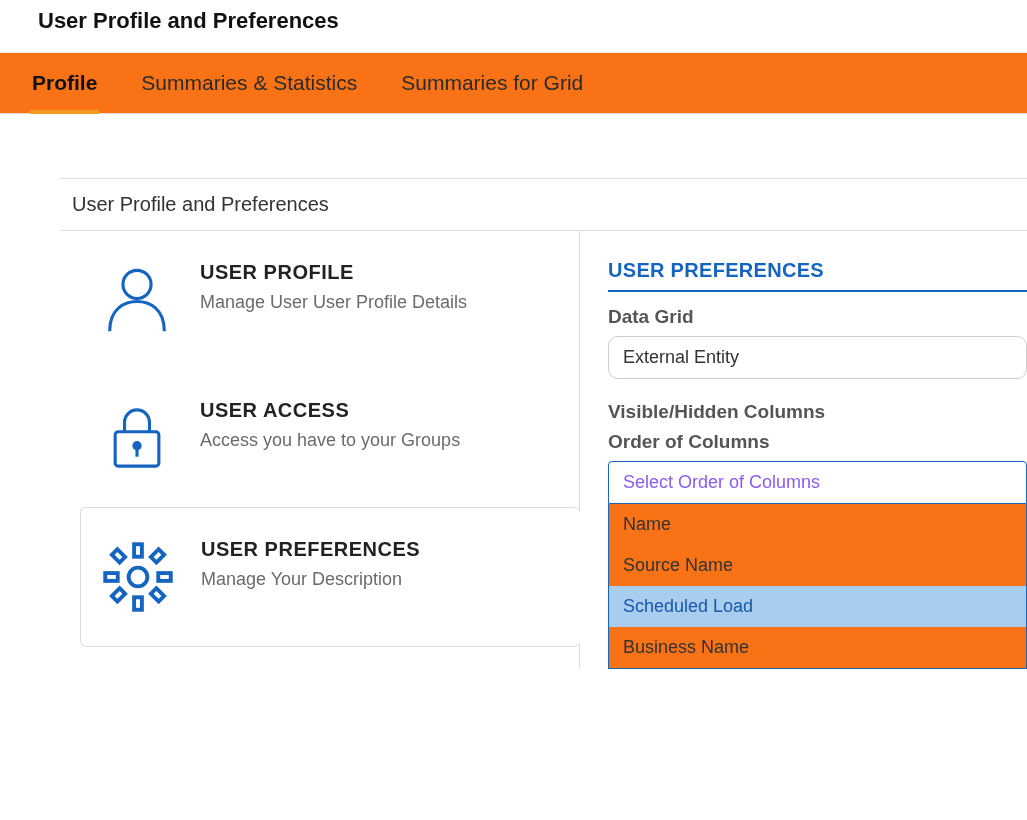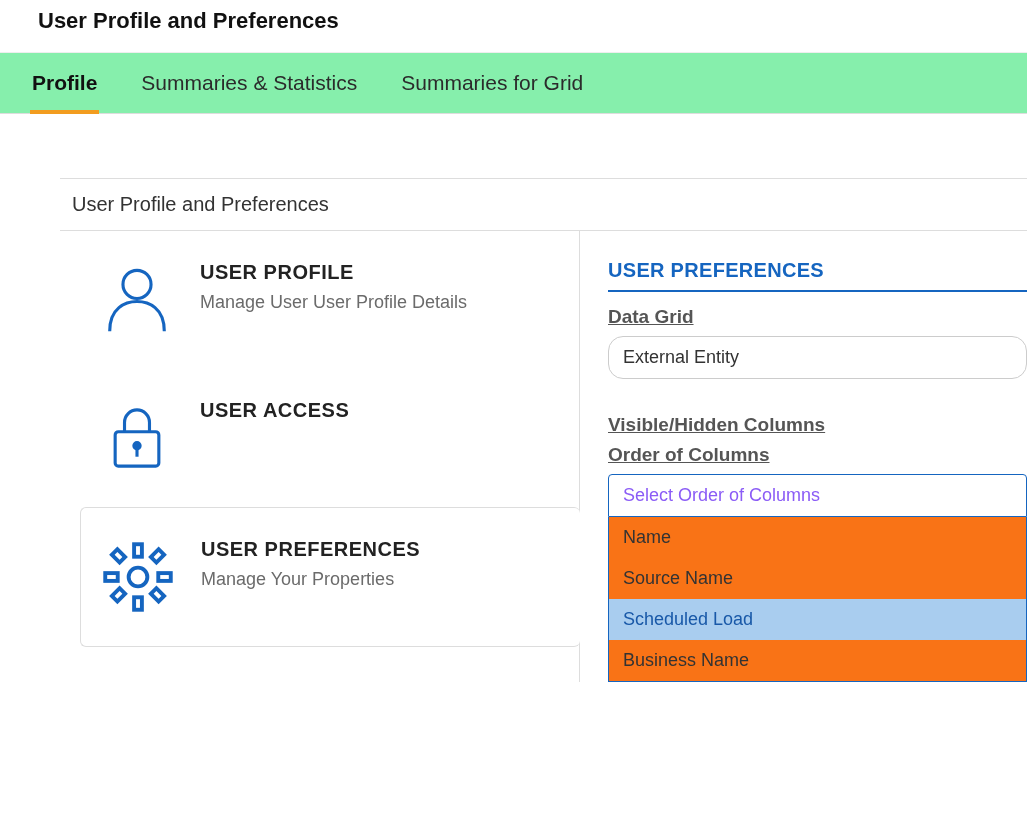--- a/index.html
+++ b/index.html
@@ -15,21 +15,21 @@
     font-size: 22px;
     font-weight: 700;
     padding: 8px 0 18px 38px;
     color: #111;
   }
   .tabs {
     display: flex;
     gap: 40px;
     padding: 0 0 0 30px;
     border-bottom: 1px solid #ddd;
-    background: #86efac;
+    background: #f97316;
     border-top: 1px solid #eee;
   }
   .tab {
     font-size: 21px;
     color: #2b2b2b;
     padding: 18px 2px 18px 2px;
     cursor: pointer;
     position: relative;
     border: none;
     background: none;
@@ -111,31 +111,30 @@
     letter-spacing: 0.3px;
     padding-bottom: 8px;
     border-bottom: 2px solid #1565c0;
     margin-bottom: 14px;
   }
   .field-label {
     font-size: 19px;
     color: #555;
     font-weight: 600;
     margin-bottom: 8px;
-    text-decoration: underline;
   }
   .field-input {
     width: 100%;
     font-size: 18px;
     padding: 10px 14px;
     border: 1px solid #ccc;
-    border-radius: 15px;
+    border-radius: 10px;
     color: #333;
     background: #fff;
-    margin-bottom: 35px;
+    margin-bottom: 22px;
   }
   .dropdown {
     position: relative;
     margin-bottom: 0;
   }
   .dropdown-input {
     width: 100%;
     font-size: 18px;
     padding: 10px 14px;
     border: 1px solid #1565c0;
@@ -193,20 +192,21 @@
         <span class="nav-icon">
           <svg viewBox="0 0 100 100" fill="none" stroke="#1565c0" stroke-width="4">
             <rect x="22" y="42" width="56" height="44" rx="4"></rect>
             <path d="M34 42 V30 a16 16 0 0 1 32 0 V42"></path>
             <circle cx="50" cy="60" r="4" fill="#1565c0"></circle>
             <line x1="50" y1="64" x2="50" y2="74"></line>
           </svg>
         </span>
         <div>
           <div class="nav-title">USER ACCESS</div>
+          <div class="nav-sub">Access you have to your Groups</div>
         </div>
       </div>
 
       <div class="nav-card selected">
         <span class="nav-icon">
           <svg viewBox="0 0 100 100" fill="none" stroke="#1565c0" stroke-width="5">
             <circle cx="50" cy="50" r="12"></circle>
             <g>
               <rect x="45" y="8" width="10" height="16"></rect>
               <rect x="45" y="76" width="10" height="16"></rect>
@@ -214,21 +214,21 @@
               <rect x="76" y="45" width="16" height="10"></rect>
               <rect x="18" y="18" width="14" height="10" transform="rotate(45 25 23)"></rect>
               <rect x="68" y="68" width="14" height="10" transform="rotate(45 75 73)"></rect>
               <rect x="68" y="18" width="14" height="10" transform="rotate(-45 75 23)"></rect>
               <rect x="18" y="68" width="14" height="10" transform="rotate(-45 25 73)"></rect>
             </g>
           </svg>
         </span>
         <div>
           <div class="nav-title">USER PREFERENCES</div>
-          <div class="nav-sub">Manage Your Properties</div>
+          <div class="nav-sub">Manage Your Description</div>
         </div>
       </div>
 
     </div>
 
     <div class="right-pane">
       <div class="panel-title">USER PREFERENCES</div>
 
       <div class="field-label">Data Grid</div>
       <div class="field-input">External Entity</div>

